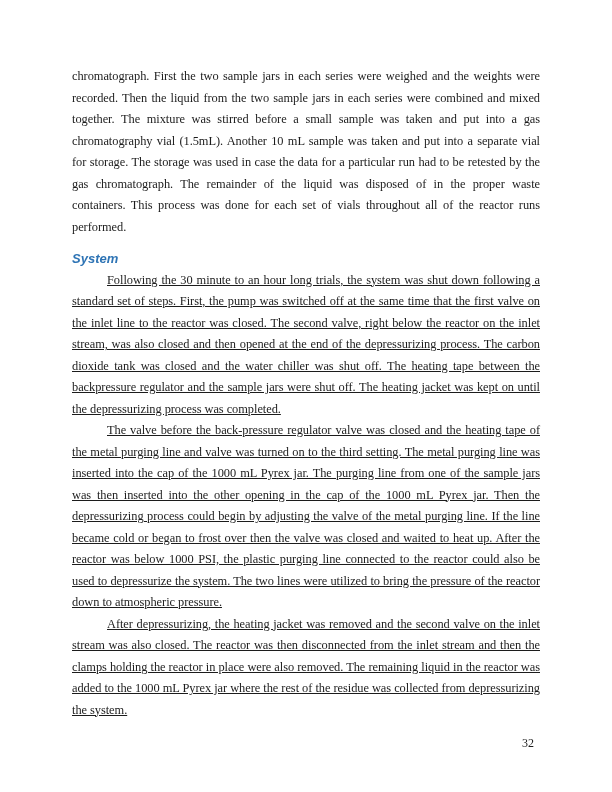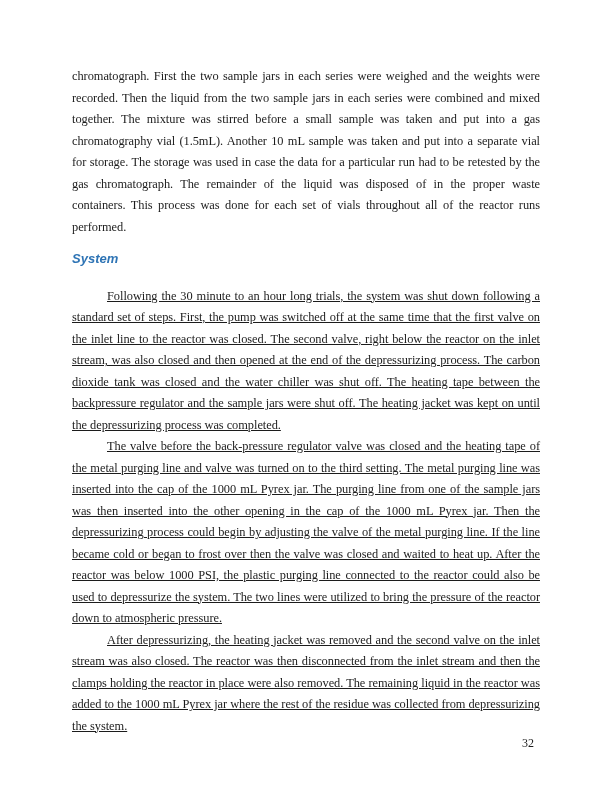--- a/index.html
+++ b/index.html
@@ -40,21 +40,21 @@
     text-indent: 35px;
     text-decoration: underline;
   }
   h2.section-heading {
     font-family: "Liberation Sans", "DejaVu Sans", sans-serif;
     font-size: 13px;
     font-weight: bold;
     font-style: italic;
     color: var(--heading-color);
     line-height: 21.5px;
-    margin: 10px 0 16px 0;
+    margin: 10px 0 0 0;
   }
   .footer {
     position: absolute;
     left: 72px;
     top: 736px;
     width: 462px;
     text-align: right;
     font-size: 12px;
     line-height: 14px;
     color: var(--body-color);

